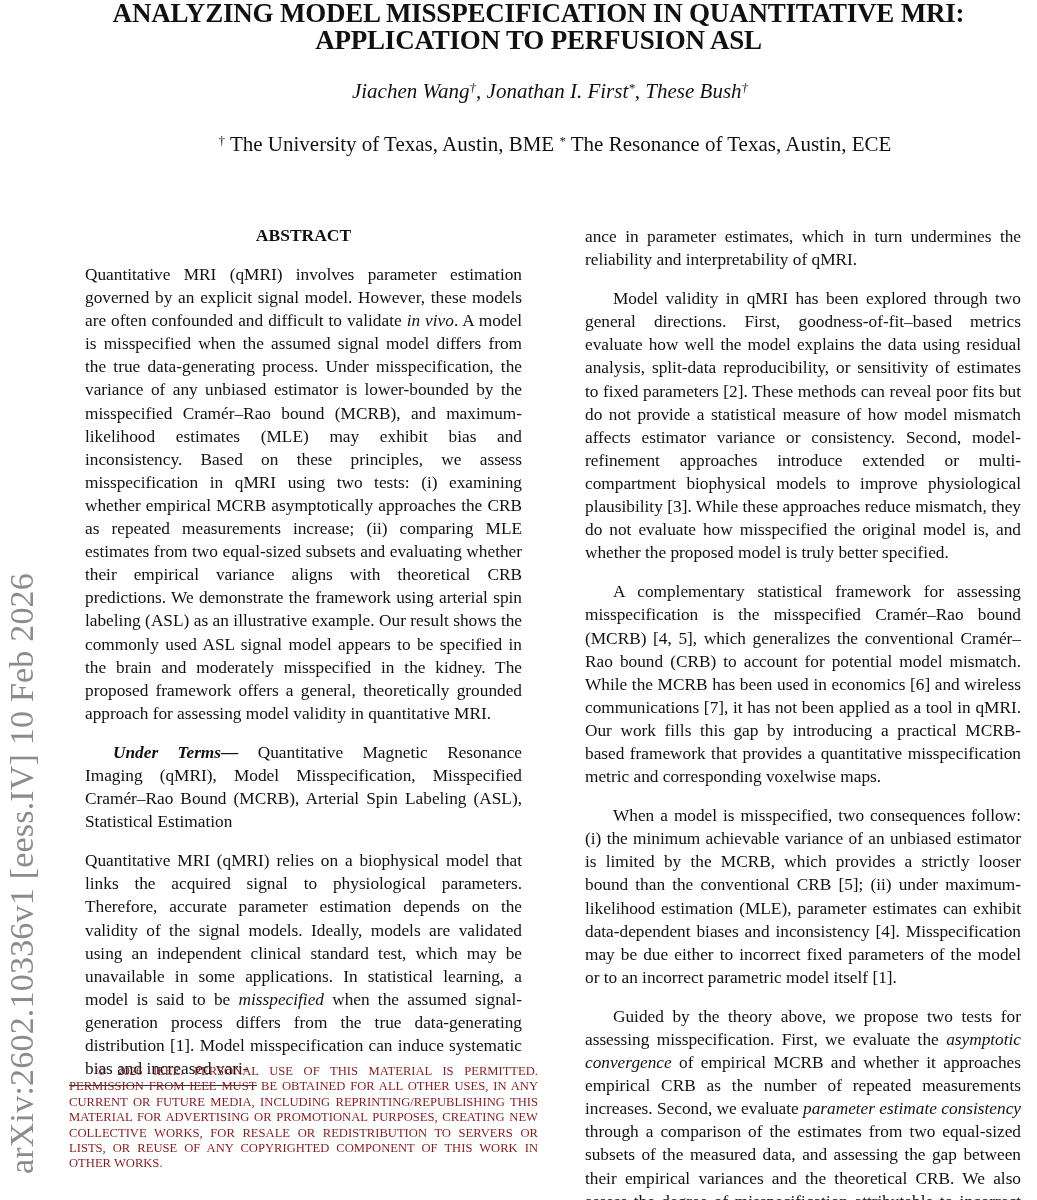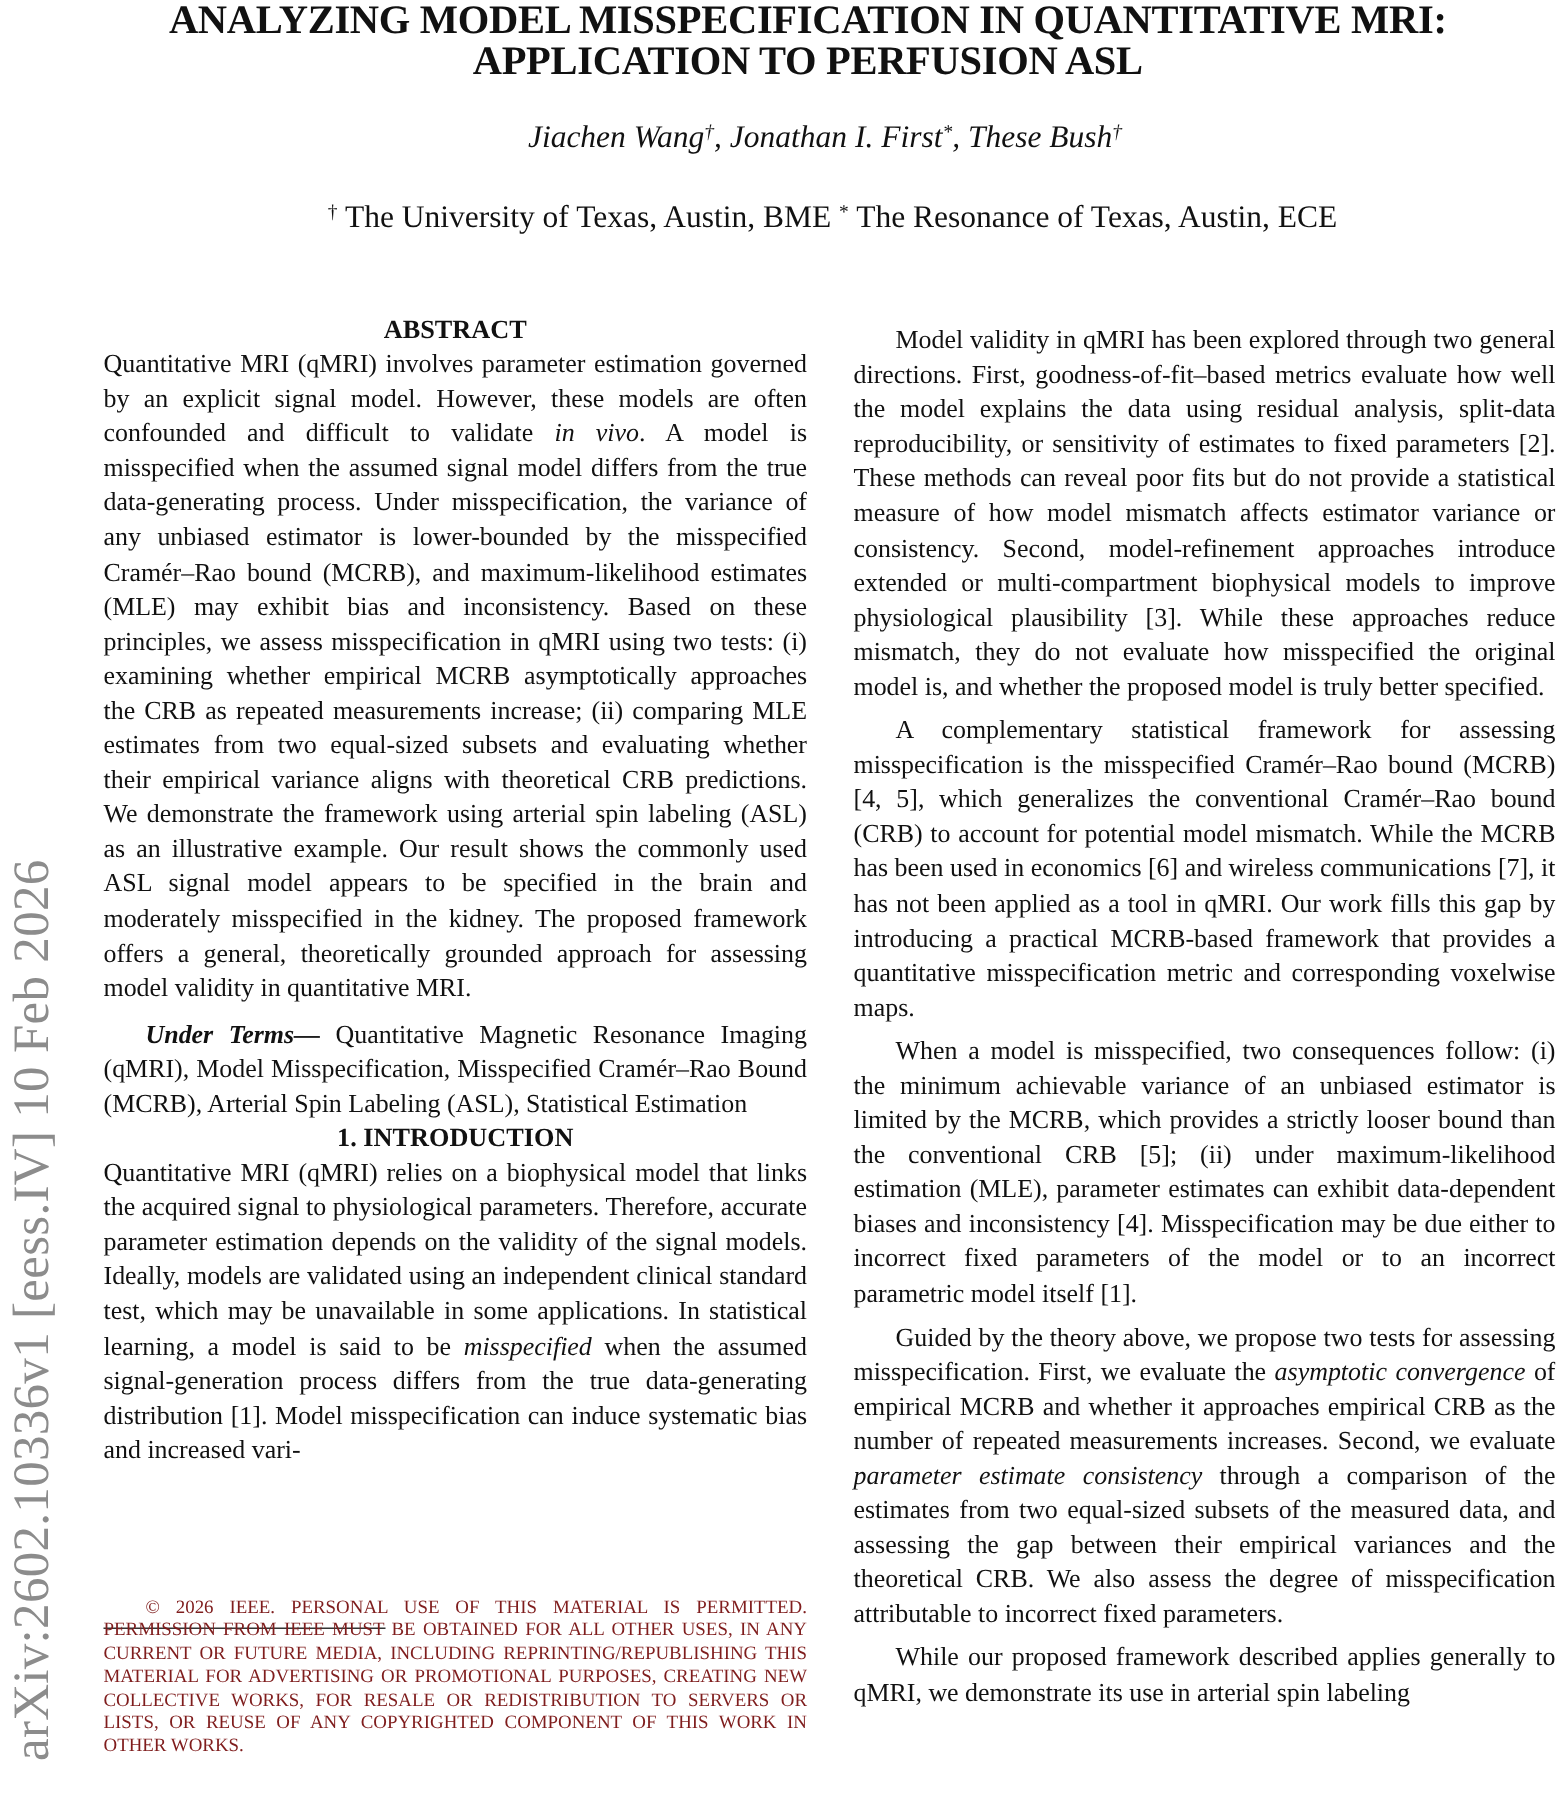--- a/index.html
+++ b/index.html
@@ -26,21 +26,21 @@
     transform-origin: 0 0; transform: rotate(-90deg) translate(26px, 0);
     font-size: 34px; line-height: 40px; color: #8c8c8c; white-space: nowrap;
     letter-spacing: 0.2px;
   }
   .col {
     position: absolute; top: 208px; font-size: 17.3px; line-height: 23.1px;
     text-align: justify;
   }
   .col-left { left: 69px; width: 469px; }
   .col-right { left: 569px; width: 468px; top: 209px; }
-  .col p { margin: 0; }
+  .col p { margin: 16px; }
   .indent { text-indent: 28px; }
   .gap { margin-top: 6px !important; }
   .section-head {
     text-align: center; font-weight: bold; font-size: 17.5px; line-height: 23px;
     margin: 0;
   }
   .abstract-head { margin-bottom: 2px; }
   .intro-head { margin-top: 30px; margin-bottom: 18px; }
   .index-terms { margin-top: 8px !important; }
   .index-label { font-weight: bold; font-style: italic; }
@@ -72,28 +72,28 @@
   <sup>*</sup>
   <span>The Resonance of Texas, Austin, ECE</span>
 </div>
 
 <div class="arxiv-stamp">arXiv:2602.10336v1  [eess.IV]  10 Feb 2026</div>
 
 <div class="col col-left">
   <p class="section-head abstract-head">ABSTRACT</p>
   <p><span>Quantitative MRI (qMRI) involves parameter estimation governed by an explicit signal model. However, these models are often confounded and difficult to validate </span><em>in vivo</em><span>.  A model is misspecified when the assumed signal model differs from the true data-generating process. Under misspecification, the variance of any unbiased estimator is lower-bounded by the misspecified Cramér–Rao bound (MCRB), and maximum-likelihood estimates (MLE) may exhibit bias and inconsistency.  Based on these principles, we assess misspecification in qMRI using two tests:  (i) examining whether empirical MCRB asymptotically approaches the CRB as repeated measurements increase; (ii) comparing MLE estimates from two equal-sized subsets and evaluating whether their empirical variance aligns with theoretical CRB predictions. We demonstrate the framework using arterial spin labeling (ASL) as an illustrative example.  Our result shows the commonly used ASL signal model appears to be specified in the brain and moderately misspecified in the kidney. The proposed framework offers a general, theoretically grounded approach for assessing model validity in quantitative MRI.</span></p>
   <p class="indent index-terms"><span class="index-label">Under Terms—</span><span> Quantitative Magnetic Resonance Imaging (qMRI), Model Misspecification, Misspecified Cramér–Rao Bound (MCRB), Arterial Spin Labeling (ASL), Statistical Estimation</span></p>
-  <p class="section-head intro-head">1.  INTRODUCTION</p>
   <p><span>Quantitative MRI (qMRI) relies on a biophysical model that links the acquired signal to physiological parameters. Therefore, accurate parameter estimation depends on the validity of the signal models.  Ideally, models are validated using an independent clinical standard test, which may be unavailable in some applications. In statistical learning, a model is said to be </span><em>misspecified</em><span> when the assumed signal-generation process differs from the true data-generating distribution [1]. Model misspecification can induce systematic bias and increased vari-</span></p>
 </div>
 
 <div class="footnote-rule"></div>
 <div class="footnote">
   <p class="indent" style="margin:0">© 2026 IEEE. PERSONAL USE OF THIS MATERIAL IS PERMITTED. PERMISSION FROM IEEE MUST BE OBTAINED FOR ALL OTHER USES, IN ANY CURRENT OR FUTURE MEDIA, INCLUDING REPRINTING/REPUBLISHING THIS MATERIAL FOR ADVERTISING OR PROMOTIONAL PURPOSES, CREATING NEW COLLECTIVE WORKS, FOR RESALE OR REDISTRIBUTION TO SERVERS OR LISTS, OR REUSE OF ANY COPYRIGHTED COMPONENT OF THIS WORK IN OTHER WORKS.</p>
 </div>
 
 <div class="col col-right">
+  <p>ance in parameter estimates, which in turn undermines the reliability and interpretability of qMRI.</p>
   <p class="indent gap">Model validity in qMRI has been explored through two general directions. First, goodness-of-fit–based metrics evaluate how well the model explains the data using residual analysis, split-data reproducibility, or sensitivity of estimates to fixed parameters [2].  These methods can reveal poor fits but do not provide a statistical measure of how model mismatch affects estimator variance or consistency.  Second, model-refinement approaches introduce extended or multi-compartment biophysical models to improve physiological plausibility [3].  While these approaches reduce mismatch, they do not evaluate how misspecified the original model is, and whether the proposed model is truly better specified.</p>
   <p class="indent gap">A complementary statistical framework for assessing misspecification is the misspecified Cramér–Rao bound (MCRB) [4, 5], which generalizes the conventional Cramér–Rao bound (CRB) to account for potential model mismatch.  While the MCRB has been used in economics [6] and wireless communications [7], it has not been applied as a tool in qMRI. Our work fills this gap by introducing a practical MCRB-based framework that provides a quantitative misspecification metric and corresponding voxelwise maps.</p>
   <p class="indent gap">When a model is misspecified, two consequences follow: (i) the minimum achievable variance of an unbiased estimator is limited by the MCRB, which provides a strictly looser bound than the conventional CRB [5]; (ii) under maximum-likelihood estimation (MLE), parameter estimates can exhibit data-dependent biases and inconsistency [4].  Misspecification may be due either to incorrect fixed parameters of the model or to an incorrect parametric model itself [1].</p>
   <p class="indent gap"><span>Guided by the theory above, we propose two tests for assessing misspecification.  First, we evaluate the </span><em>asymptotic convergence</em><span> of empirical MCRB and whether it approaches empirical CRB as the number of repeated measurements increases. Second, we evaluate </span><em>parameter estimate consistency</em><span> through a comparison of the estimates from two equal-sized subsets of the measured data, and assessing the gap between their empirical variances and the theoretical CRB. We also assess the degree of misspecification attributable to incorrect fixed parameters.</span></p>
   <p class="indent gap">While our proposed framework described applies generally to qMRI, we demonstrate its use in arterial spin labeling</p>
 </div>
 
 </body></html>

